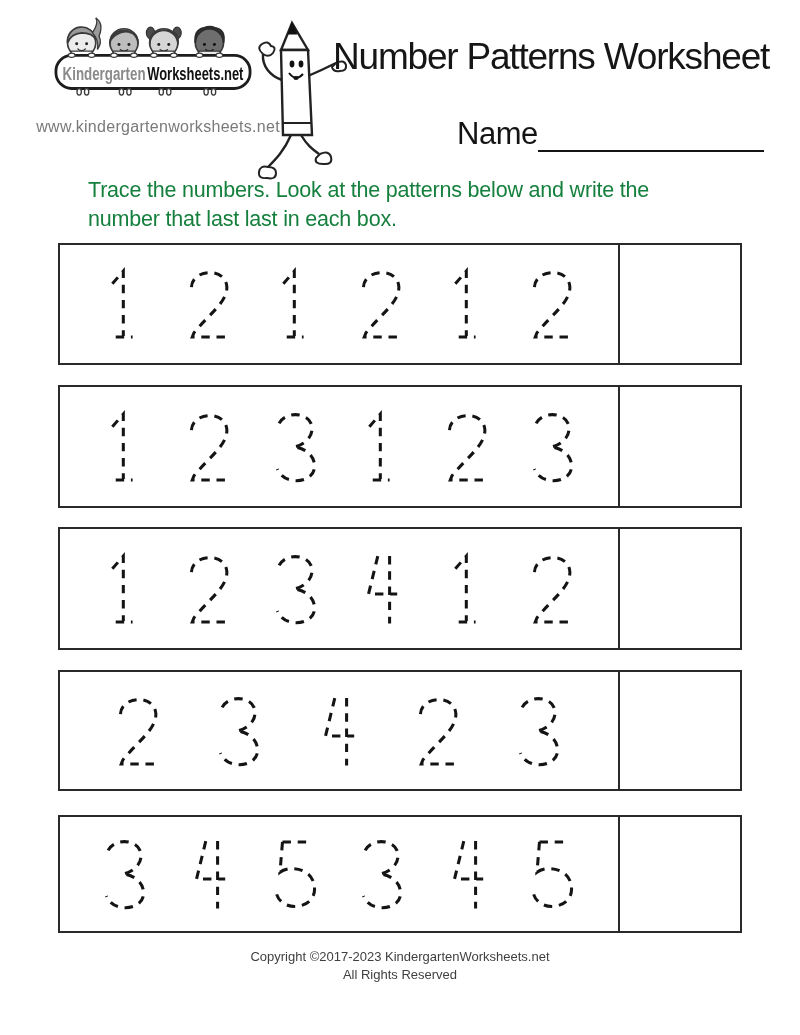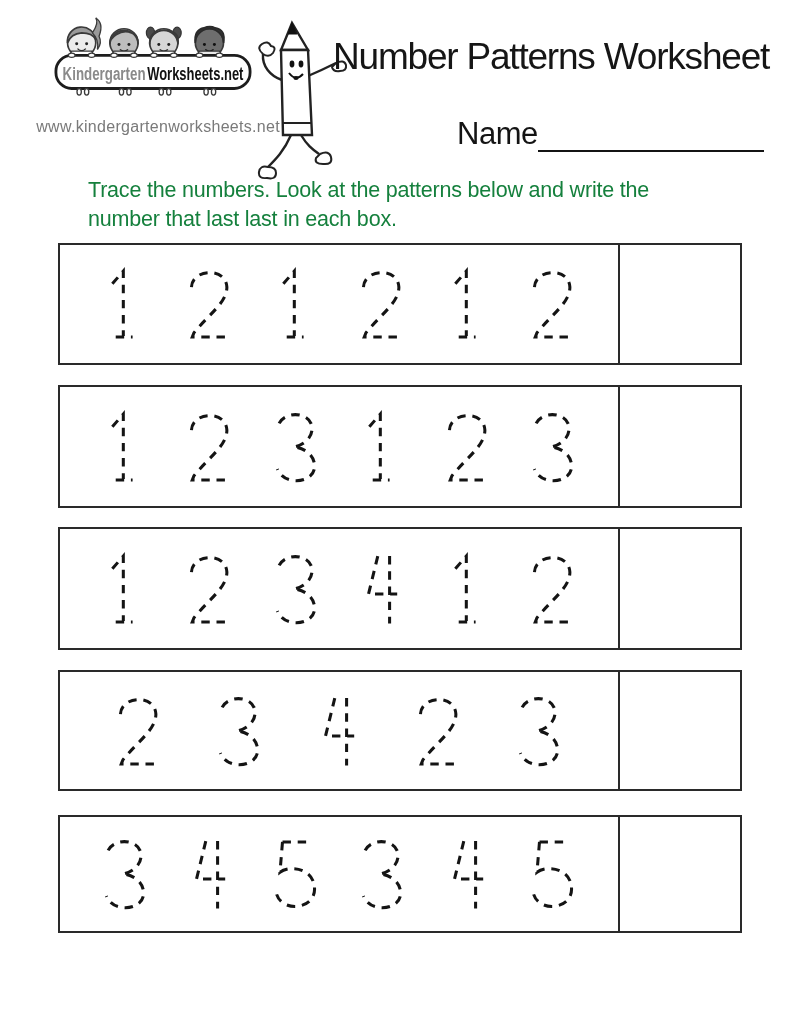--- a/index.html
+++ b/index.html
@@ -284,14 +284,18 @@
           <path d="M41 7 L41 87"></path>
         </svg>
         <svg viewBox="0 0 64 92" class="digit">
           <path d="M16 8 L48 8"></path>
           <path d="M16 8 L13 44 C25 35 54 39 54 64 C54 88 16 92 9 70"></path>
         </svg>
       </div>
     <div class="answer-box"></div>
   </div>
 
+  <div class="footer">
+    <div>Copyright ©2017-2023 KindergartenWorksheets.net</div>
+    <div>All Rights Reserved</div>
+  </div>
 
 </div>
 
 </body></html>

